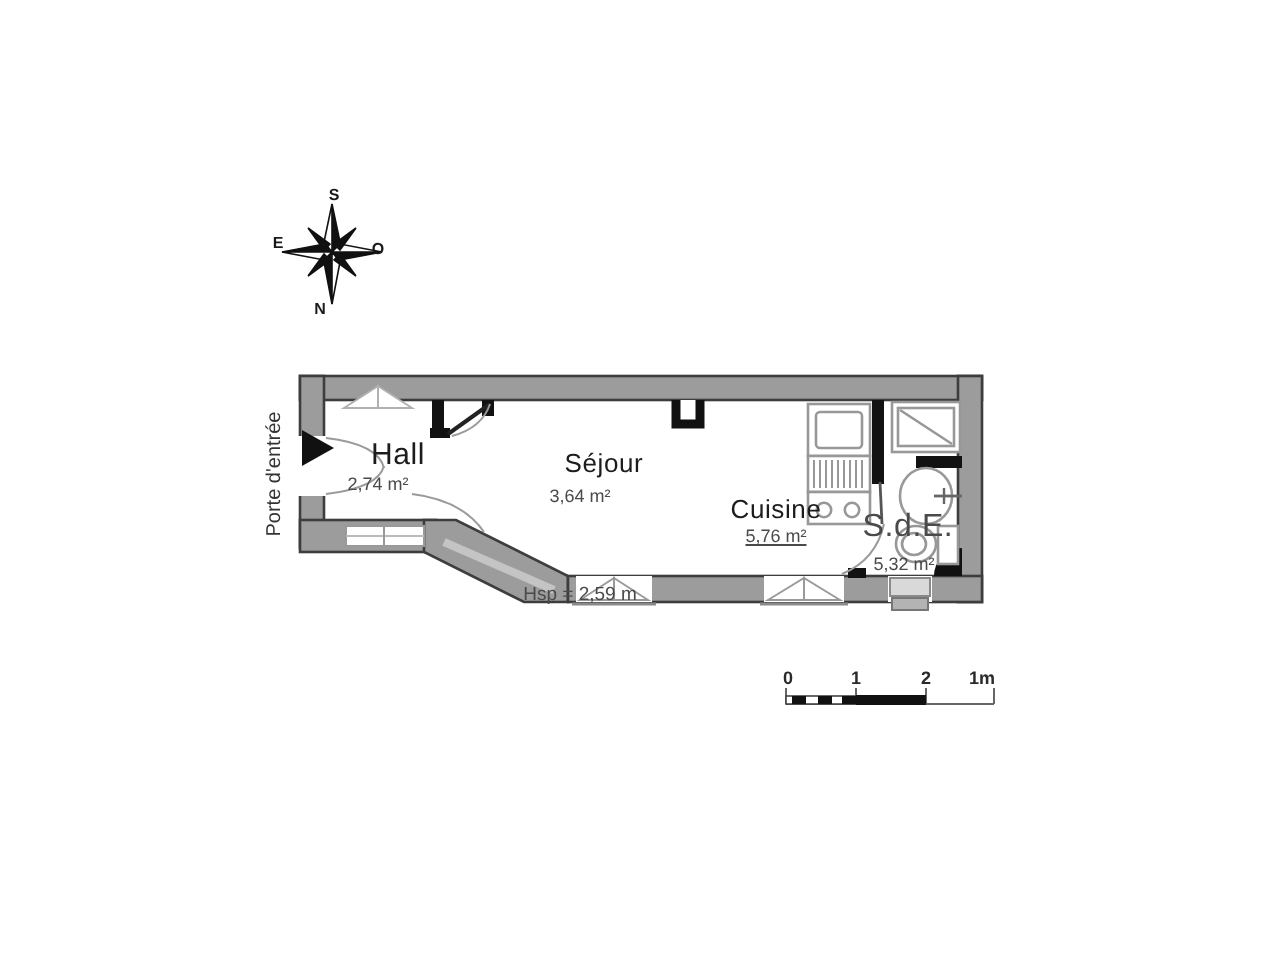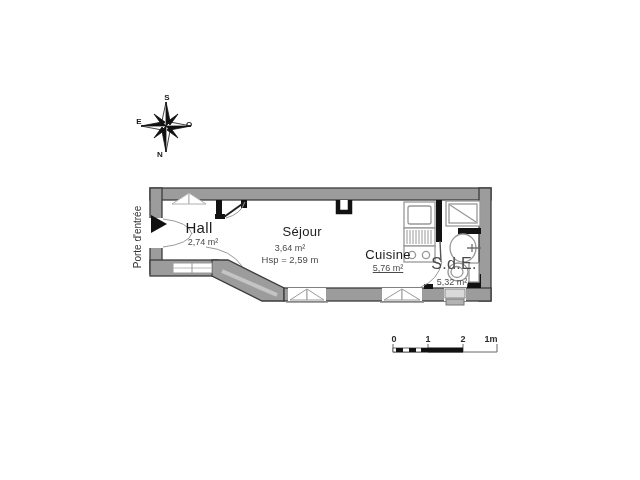--- a/index.html
+++ b/index.html
@@ -6,21 +6,21 @@
   #stage{
     position:relative;width:640px;height:480px;background:var(--background,#fff);
     font-family:"Liberation Sans",sans-serif;overflow:hidden;
   }
   svg{position:absolute;left:0;top:0;}
   .lbl{position:absolute;text-align:center;line-height:1.15;}
   .room-name{font-size:13px;color:var(--text-primary,#1c1c1c);letter-spacing:.3px;}
   .room-name.sm{font-size:15px;}
   .room-name.xs{font-size:16px;color:var(--text-secondary,#5a5a5a);}
   .room-area{font-size:9px;color:var(--text-secondary,#4a4a4a);}
-  .room-hsp{font-size:9.5px;color:var(--text-secondary,#4a4a4a);}
+  .room-hsp{font-size:9.5px;color:var(--text-secondary,#4a4a4a);margin-top:38px;}
   .scale-num{font-size:9px;font-weight:bold;color:#2a2a2a;}
   .compass-letter{font-size:8px;font-weight:bold;color:#1a1a1a;}
   .entrance-label{
     font-size:10px;color:#333;width:70px;height:34px;
     transform:rotate(-90deg);display:flex;align-items:center;justify-content:center;
   }
 </style>
 </head>
 <body>
 
@@ -161,23 +161,23 @@
   </svg>
 
   <div class="lbl compass-letter" style="left:163px;top:93px;width:8px;">S</div>
   <div class="lbl compass-letter" style="left:184px;top:120px;width:10px;">O</div>
   <div class="lbl compass-letter" style="left:134px;top:117px;width:10px;">E</div>
   <div class="lbl compass-letter" style="left:155px;top:150px;width:10px;">N</div>
 
   <div class="lbl entrance-label" style="left:103px;top:220px;">Porte d'entrée</div>
 
   <div class="lbl room-name sm" style="left:176px;top:219px;width:46px;">Hall</div>
-  <div class="lbl room-area" style="left:173px;top:237px;width:60px;">2,74 m²</div>
+  <div class="lbl room-area" style="left:159px;top:237px;width:60px;">2,74 m²</div>
 
-  <div class="lbl room-name" style="left:258px;top:225px;width:64px;text-align:right;">Séjour</div>
+  <div class="lbl room-name" style="left:270px;top:225px;width:64px;">Séjour</div>
   <div class="lbl room-area" style="left:260px;top:243px;width:60px;">3,64 m²</div>
   <div class="lbl room-hsp" style="left:250px;top:255px;width:80px;">Hsp = 2,59 m</div>
 
   <div class="lbl room-name" style="left:356px;top:248px;width:64px;">Cuisine</div>
   <div class="lbl room-area" style="left:359px;top:263px;width:58px;text-decoration:underline;">5,76 m²</div>
 
   <div class="lbl room-name xs" style="left:429px;top:255px;width:50px;">S.d.E.</div>
   <div class="lbl room-area" style="left:427px;top:277px;width:50px;">5,32 m²</div>
 
   <div class="lbl scale-num" style="left:389px;top:334px;width:10px;">0</div>

